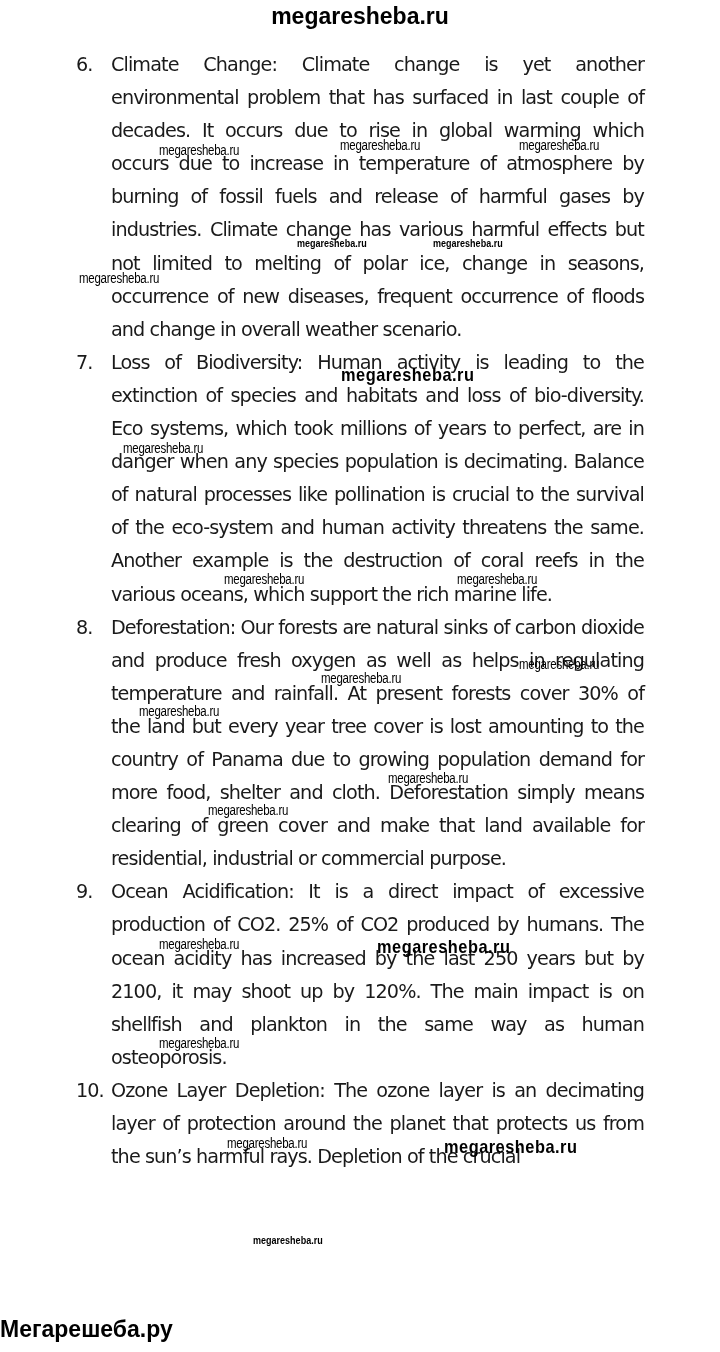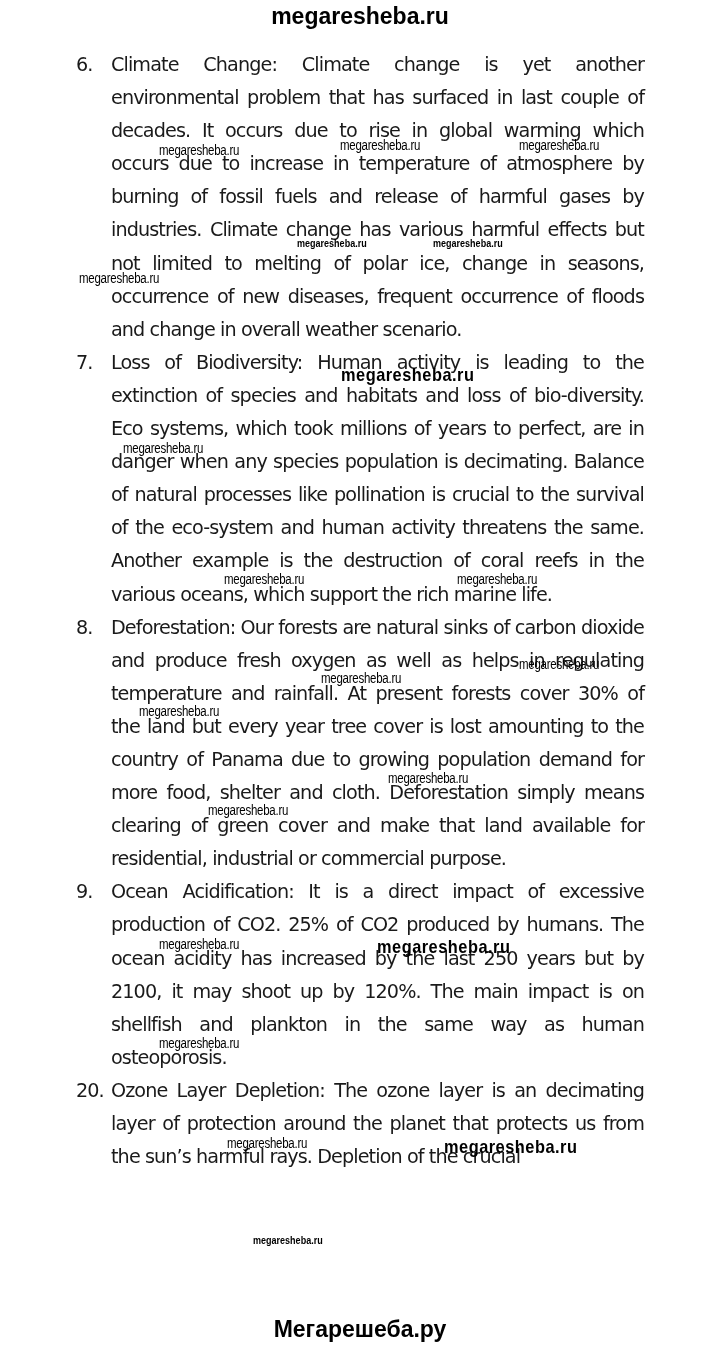--- a/index.html
+++ b/index.html
@@ -3,21 +3,21 @@
 <meta charset="utf-8">
 <style>
   html, body { margin: 0; padding: 0; background: #ffffff; }
   body { width: 720px; height: 1352px; position: relative; overflow: hidden; color: #1a1a1a; }
   .site-header {
     position: absolute; left: 0; top: 0; width: 720px; text-align: center;
     font-family: "Liberation Sans", sans-serif; font-weight: bold; font-size: 23px;
     line-height: 30px; top: 1px; color: #000;
   }
   .site-footer {
-    position: absolute; left: 0; top: 1314px; width: 720px; text-align: center;
+    position: absolute; left: 0; top: 1314px; width: 720px; text-align: left;
     font-family: "Liberation Sans", sans-serif; font-weight: bold; font-size: 23px;
     line-height: 30px; color: #000;
   }
   .content {
     position: absolute; left: 76px; top: 48px; width: 568px;
     font-family: "DejaVu Sans", sans-serif; font-size: 19.2px; line-height: 33.1px;
     letter-spacing: -0.9px; word-spacing: 0px;
   }
   .item { display: flex; align-items: flex-start; }
   .num { width: 35px; flex: 0 0 35px; }
@@ -46,21 +46,21 @@
   </div>
   <div class="item">
     <span class="num">8.</span>
     <span class="text">Deforestation: Our forests are natural sinks of carbon dioxide and produce fresh oxygen as well as helps in regulating temperature and rainfall. At present forests cover 30% of the land but every year tree cover is lost amounting to the country of Panama due to growing population demand for more food, shelter and cloth. Deforestation simply means clearing of green cover and make that land available for residential, industrial or commercial purpose.</span>
   </div>
   <div class="item">
     <span class="num">9.</span>
     <span class="text">Ocean Acidification: It is a direct impact of excessive production of CO2. 25% of CO2 produced by humans. The ocean acidity has increased by the last 250 years but by 2100, it may shoot up by 120%. The main impact is on shellfish and plankton in the same way as human osteoporosis.</span>
   </div>
   <div class="item">
-    <span class="num">20.</span>
+    <span class="num">10.</span>
     <span class="text">Ozone Layer Depletion: The ozone layer is an decimating layer of protection around the planet that protects us from the sun’s harmful rays. Depletion of the crucial</span>
   </div>
 </div>
 
 <span class="wm s" style="left:159px;top:142px">megaresheba.ru</span>
 <span class="wm s" style="left:340px;top:137px">megaresheba.ru</span>
 <span class="wm s" style="left:519px;top:137px">megaresheba.ru</span>
 <span class="wm xs" style="left:297px;top:237px">megaresheba.ru</span>
 <span class="wm xs" style="left:433px;top:237px">megaresheba.ru</span>
 <span class="wm s" style="left:79px;top:270px">megaresheba.ru</span>

